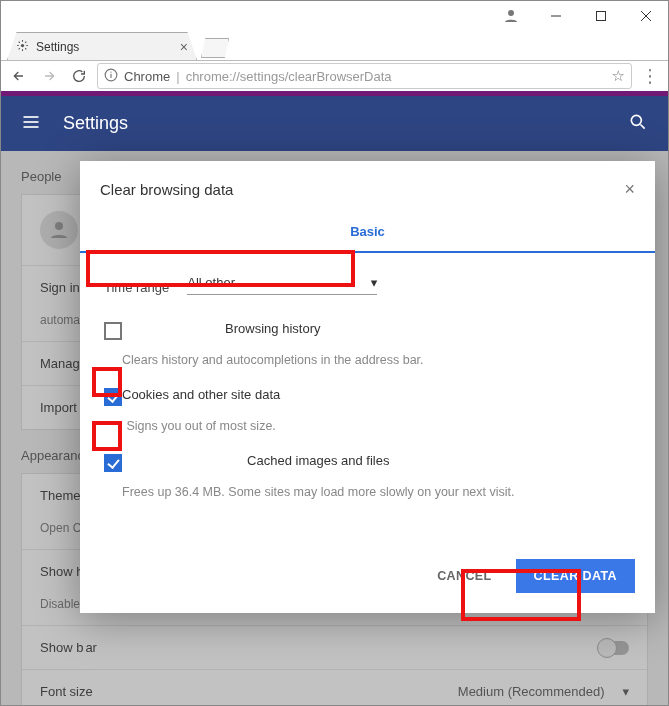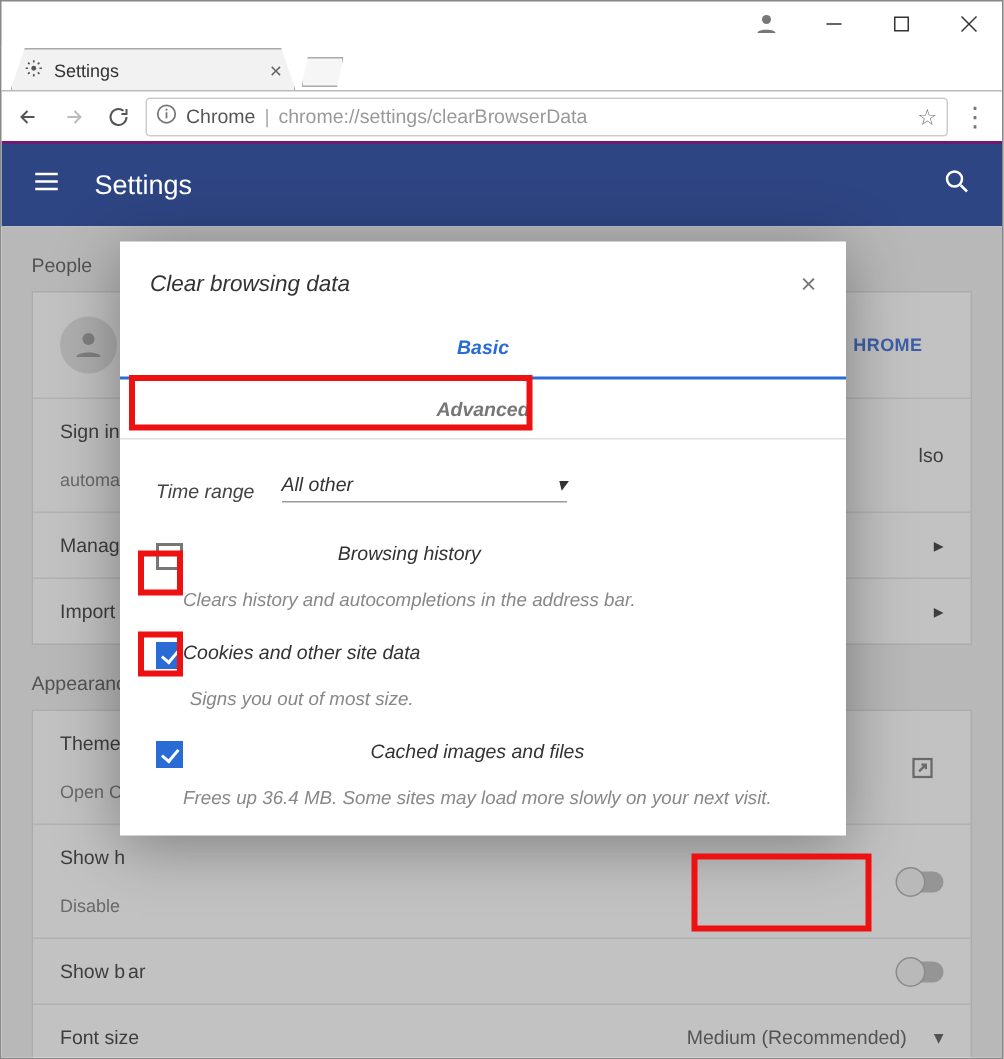--- a/index.html
+++ b/index.html
@@ -12,21 +12,21 @@
   .tb-user { width: 45px; display:flex; justify-content:center; }
 
   
   .tabstrip { height: 30px; background: #fff; display: flex; align-items: flex-end; padding-left: 6px; }
   .tab { width: 190px; height: 28px; background: #f2f2f2; border: 1px solid #aaa; border-bottom: none; display: flex; align-items: center; padding: 0 8px; font-size: 12px; color: #333; position: relative; clip-path: polygon(5% 0, 95% 0, 100% 100%, 0 100%); }
   .tab .gear { margin-right: 7px; }
   .tab .close { margin-left: auto; font-size: 14px; color: #666; }
   .newtab { width: 28px; height: 20px; background: #f6f6f6; border: 1px solid #aaa; margin-left: 4px; margin-bottom: 2px; clip-path: polygon(15% 0, 100% 0, 85% 100%, 0 100%); }
 
   
-  .urlbar { height: 36px; border-top: 1px solid #bbb; border-bottom: 2px solid #701a75; display: flex; align-items: center; padding: 0 6px; gap: 6px; }
+  .urlbar { height: 36px; border-top: 1px solid #bbb; border-bottom: 5px solid #701a75; display: flex; align-items: center; padding: 0 6px; gap: 6px; }
   .nav-btn { width: 24px; height: 24px; display: flex; align-items: center; justify-content: center; }
   .nav-btn svg { width: 16px; height: 16px; }
   .nav-disabled svg { stroke: #bbb; }
   .nav-enabled svg { stroke: #555; }
   .omnibox { flex: 1; height: 26px; border: 1px solid #ccc; border-radius: 3px; display: flex; align-items: center; padding: 0 6px; font-size: 13px; color: #333; gap: 6px; }
   .omnibox .prefix { color: #555; }
   .omnibox .divider { color: #aaa; }
   .omnibox .url { color: #999; flex:1; }
   .omnibox .star { color: #777; font-size: 15px; }
   .menu-dots { width: 24px; display:flex; justify-content:center; color:#777; font-size:18px; }
@@ -51,25 +51,25 @@
   .people-row { display:flex; align-items:center; gap:14px; padding:16px 18px; }
   .avatar { width:38px; height:38px; border-radius:50%; background:#e0e0e0; display:flex; align-items:center; justify-content:center; }
   .avatar svg { fill:#999; }
   .chrome-btn { margin-left:auto; padding:8px 14px; color:#3367d6; font-size:12px; font-weight:600; letter-spacing:0.3px; }
   .boxlink { width:28px;height:28px; display:flex;align-items:center;justify-content:center; }
   .toggle { width:30px; height:14px; background:#bbb; border-radius:7px; position:relative; margin-left:auto; }
   .toggle::after { content:''; width:18px; height:18px; background:#f1f1f1; border:1px solid #aaa; border-radius:50%; position:absolute; top:-3px; left:-2px; }
   .select-text { margin-left:auto; font-size:13px; color:#555; display:flex; align-items:center; gap:18px; }
 
   
-  .dialog { position:absolute; left:79px; top:160px; width:484px; background:#fff; box-shadow: 0 6px 40px rgba(0,0,0,0.35); z-index:10;font-style:italic; }
+  .dialog { position:absolute; left:79px; top:160px; width:575px; background:#fff; box-shadow: 0 6px 40px rgba(0,0,0,0.35); z-index:10; }
   .dlg-head { display:flex; align-items:center; padding:18px 20px 6px; }
   .dlg-title { font-size:15px; color:#333; }
   .dlg-close { margin-left:auto; color:#777; font-size:18px; cursor:pointer; }
-  .dlg-tabs { display:flex; margin-top:6px;flex-direction:column; }
+  .dlg-tabs { display:flex; margin-top:6px; }
   .dlg-tab { flex:1; text-align:center; padding:12px 0; font-size:13px; font-weight:600; color:#777; border-bottom:1px solid #e0e0e0; cursor:pointer; }
   .dlg-tab.active { color:#2a6cd6; border-bottom:2px solid #2a6cd6; }
   .dlg-body { padding: 18px 20px 8px; }
 
   .timerange { display:flex; align-items:flex-end; gap:18px; padding: 0 4px 16px 4px; }
   .timerange .tr-label { font-size:13px; color:#444; }
   .timerange .tr-select { flex:0 0 190px; display:flex; align-items:center; font-size:13px; color:#333; border-bottom:1px solid #999; padding:4px 0; }
   .tr-select .arrow { margin-left:auto; }
 
   .opt { display:flex; padding: 10px 4px; text-align: center; }
@@ -235,21 +235,20 @@
   <div class="scrim"></div>
 </div>
 
 <div class="dialog">
   <div class="dlg-head">
     <span class="dlg-title">Clear browsing data</span>
     <span class="dlg-close">×</span>
   </div>
   <div class="dlg-tabs">
     <div class="dlg-tab active">Basic</div>
-    <div class="dlg-tab">Advanced</div>
   </div>
   <div class="dlg-body">
     <div class="timerange">
       <span class="tr-label">Time range</span>
       <div class="tr-select">
         <span>All other</span>
         <span class="arrow">▾</span>
       </div>
     </div>
 
@@ -268,18 +267,22 @@
       </div>
     </div>
     <div class="opt">
       <div class="cb checked"></div>
       <div class="opt-text">
         <div class="t1">Cached images and files</div>
         <div class="t2">Frees up 36.4 MB. Some sites may load more slowly on your next visit.</div>
       </div>
     </div>
   </div>
+  <div class="dlg-actions">
+    <div class="btn-flat">CANCEL</div>
+    <div class="btn-primary">CLEAR DATA</div>
+  </div>
 </div>
 
 <div class="annot" style="left:85px; top:249px; width:269px; height:37px;"></div>
 <div class="annot" style="left:91px; top:366px; width:30px; height:30px;"></div>
 <div class="annot" style="left:91px; top:420px; width:30px; height:30px;"></div>
 <div class="annot" style="left:460px; top:568px; width:120px; height:52px;"></div>
 
 </body></html>

